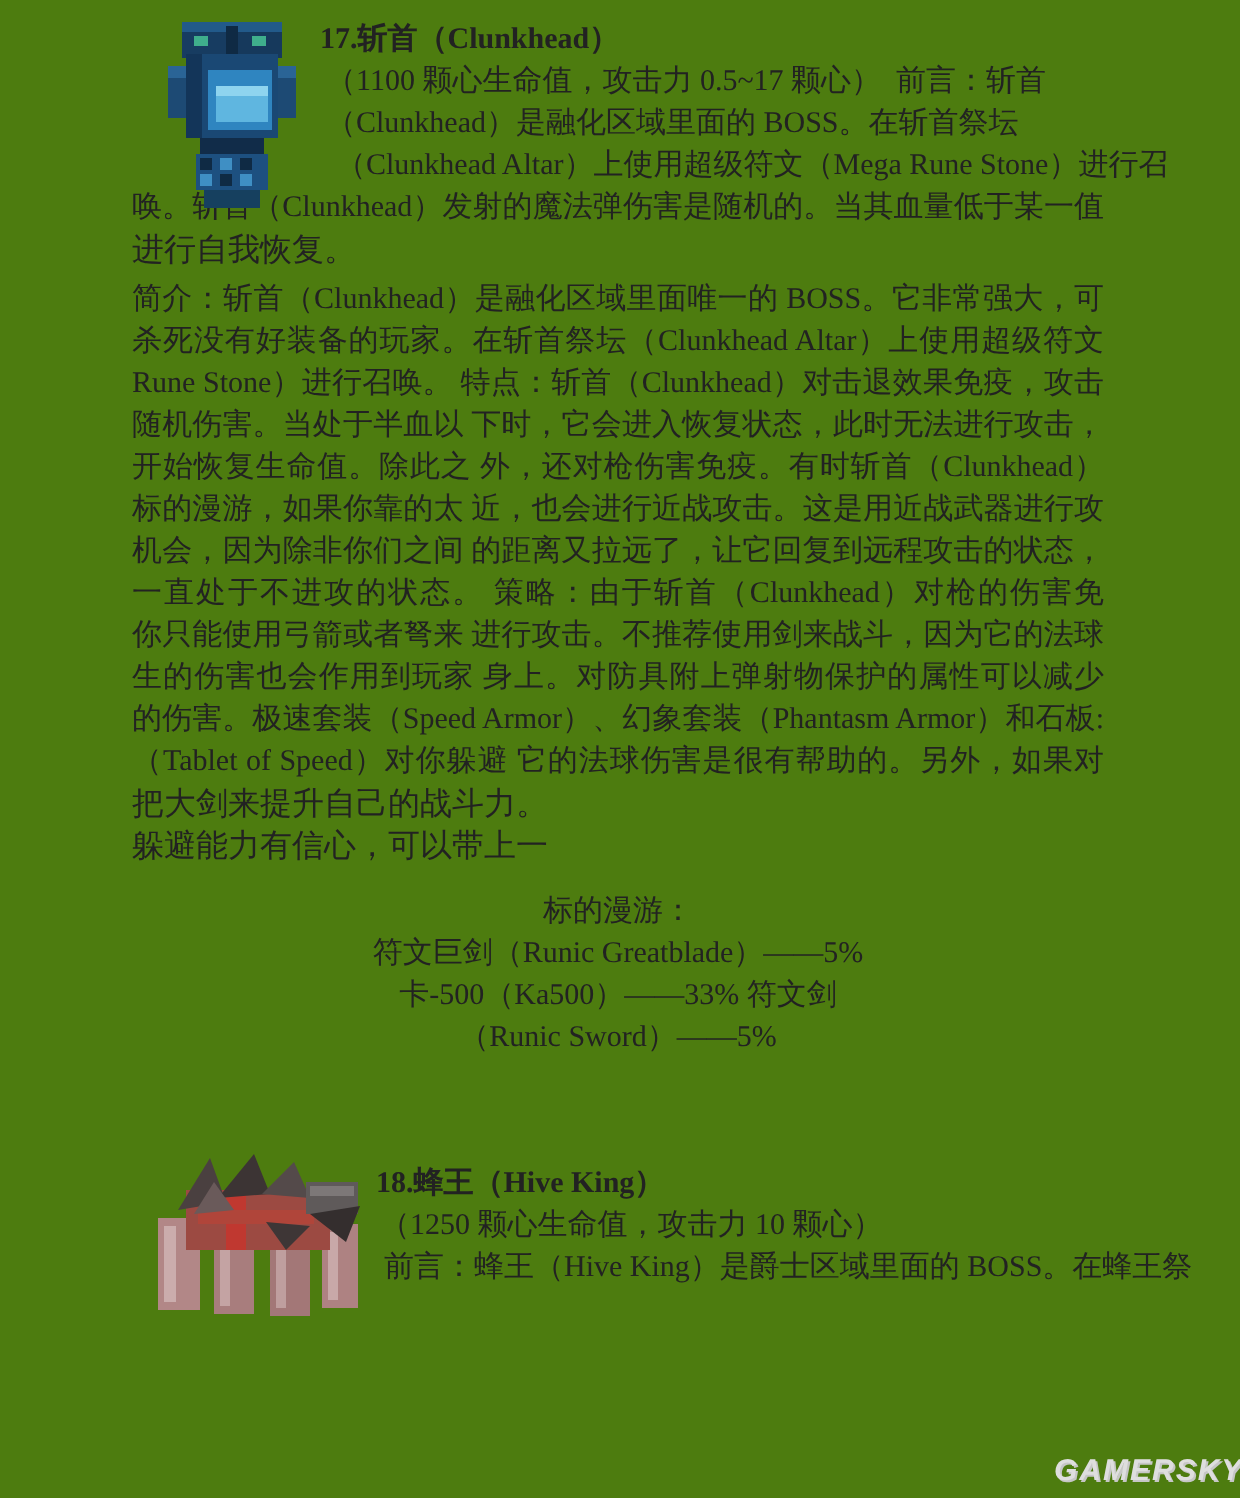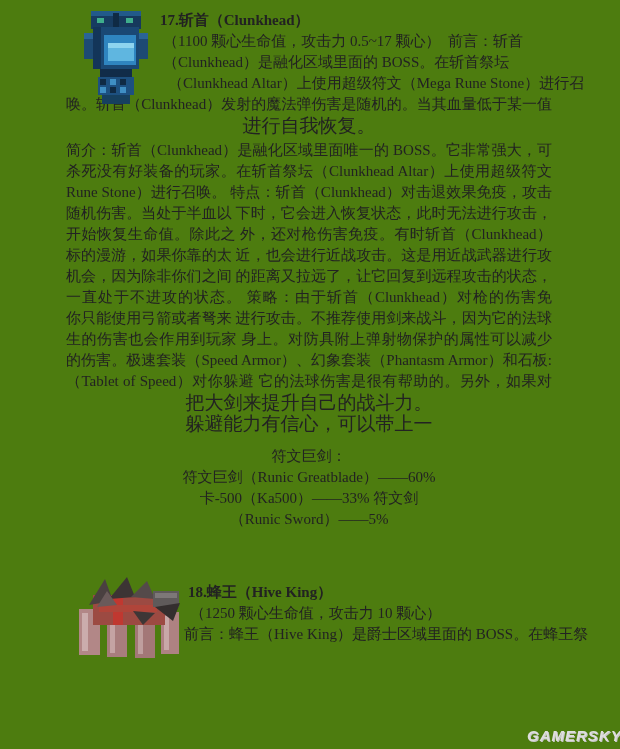--- a/index.html
+++ b/index.html
@@ -5,21 +5,21 @@
   html,body{margin:0;padding:0;background:#ffffff;}
   .page{
     position:relative;width:620px;height:749px;background:#4d7c0f;
     font-family:"Liberation Serif","DejaVu Serif",serif;color:#222;
     overflow:hidden;
   }
   .abs{position:absolute;}
   .line{font-size:15px;line-height:21px;height:21px;white-space:pre;}
   .bold{font-weight:bold;}
   .jline{font-size:15px;line-height:21px;height:21px;text-align:justify;text-align-last:justify;-moz-text-align-last:justify;overflow:hidden;}
-  .lline{font-size:19px;line-height:21px;height:21px;text-align:center;}
+  .lline{font-size:16px;line-height:21px;height:21px;text-align:left;}
   .cline{font-size:15px;line-height:21px;height:21px;text-align:center;}
   .sprite{z-index:2;}
   .watermark{
     font-family:"Liberation Sans","DejaVu Sans",sans-serif;
     font-weight:bold;font-style:italic;font-size:15px;letter-spacing:1px;
     color:#dedede;text-shadow:1px 1px 0 #c6c6c6;
   }
 </style>
 </head>
 <body>
@@ -78,22 +78,22 @@
     <div class="jline">一直处于不进攻的状态。 策略：由于斩首（Clunkhead）对枪的伤害免疫，所以</div>
     <div class="jline">你只能使用弓箭或者弩来 进行攻击。不推荐使用剑来战斗，因为它的法球爆炸产</div>
     <div class="jline">生的伤害也会作用到玩家 身上。对防具附上弹射物保护的属性可以减少 BOSS</div>
     <div class="jline">的伤害。极速套装（Speed Armor）、幻象套装（Phantasm Armor）和石板:速度</div>
     <div class="jline">（Tablet of Speed）对你躲避 它的法球伤害是很有帮助的。另外，如果对自己的</div>
     <div class="lline">把大剑来提升自己的战斗力。</div>
     <div class="lline">躲避能力有信心，可以带上一</div>
   </div>
 
   <div class="abs" style="left:66px;top:446px;width:486px;">
-    <div class="cline">符文巨剑：</div>
-    <div class="cline">符文巨剑（Runic Greatblade）——60%</div>
+    <div class="cline">标的漫游：</div>
+    <div class="cline">符文巨剑（Runic Greatblade）——5%</div>
     <div class="cline">卡-500（Ka500）——33% 符文剑</div>
     <div class="cline">（Runic Sword）——5%</div>
   </div>
 
   <svg class="abs sprite" style="left:77px;top:577px;" width="104" height="83" viewBox="0 0 104 83">
 
     <rect x="2" y="32" width="21" height="46" fill="#b28787"></rect>
     <rect x="5" y="36" width="6" height="38" fill="#cbadad"></rect>
     <rect x="30" y="40" width="20" height="40" fill="#a87d7d"></rect>
     <rect x="33" y="44" width="5" height="32" fill="#c4a3a3"></rect>
@@ -112,17 +112,17 @@
     <polygon points="20,30 30,14 40,28" fill="#6a5a5a"></polygon>
 
     <rect x="76" y="14" width="26" height="16" fill="#5f5a5a"></rect>
     <rect x="78" y="16" width="22" height="5" fill="#7d7878"></rect>
     <polygon points="78,30 103,26 96,44" fill="#342e2e"></polygon>
     <polygon points="56,34 78,36 66,48" fill="#3e3636"></polygon>
   </svg>
 
   <div class="abs line bold" style="left:188px;top:582px;">18.蜂王（Hive King）</div>
   <div class="abs line" style="left:190px;top:603px;">（1250 颗心生命值，攻击力 10 颗心）</div>
-  <div class="abs line" style="left:184px;top:624px;">前言：蜂王（Hive King）是爵士区域里面的 BOSS。在蜂王祭</div>
+  <div class="abs line" style="left:192px;top:624px;">前言：蜂王（Hive King）是爵士区域里面的 BOSS。在蜂王祭</div>
 
   <div class="abs watermark" style="left:527px;top:727px;">GAMERSKY</div>
 
 </div>
 
 </body></html>

